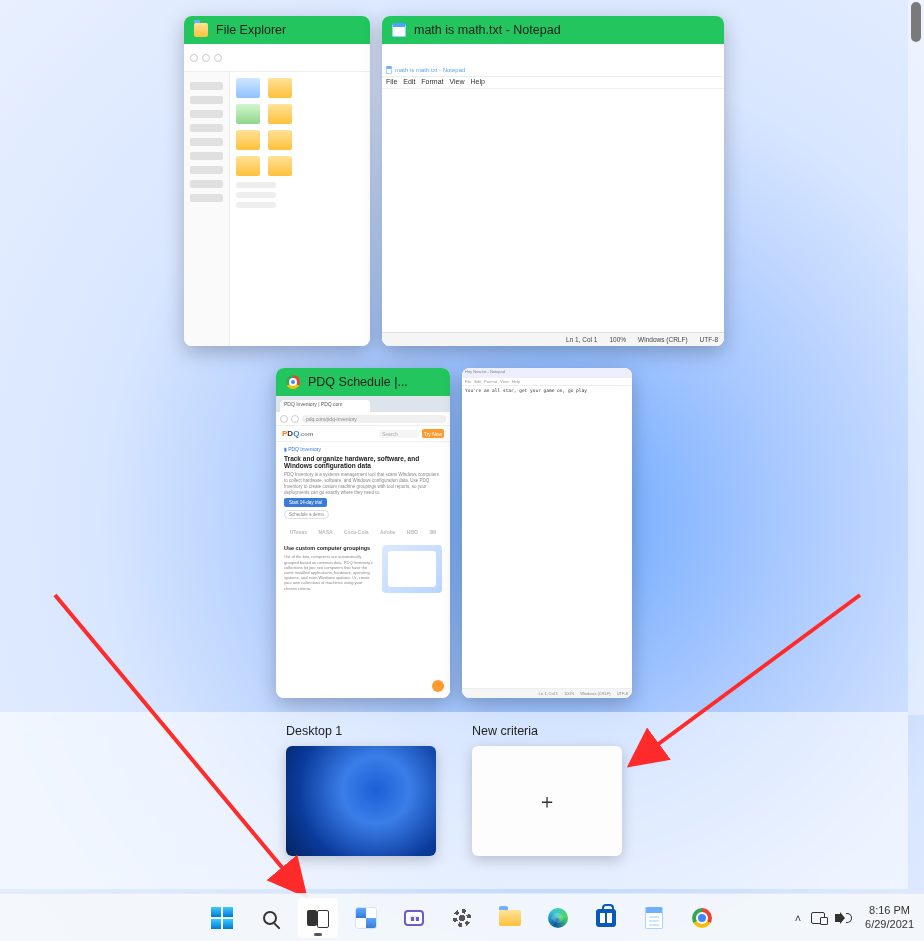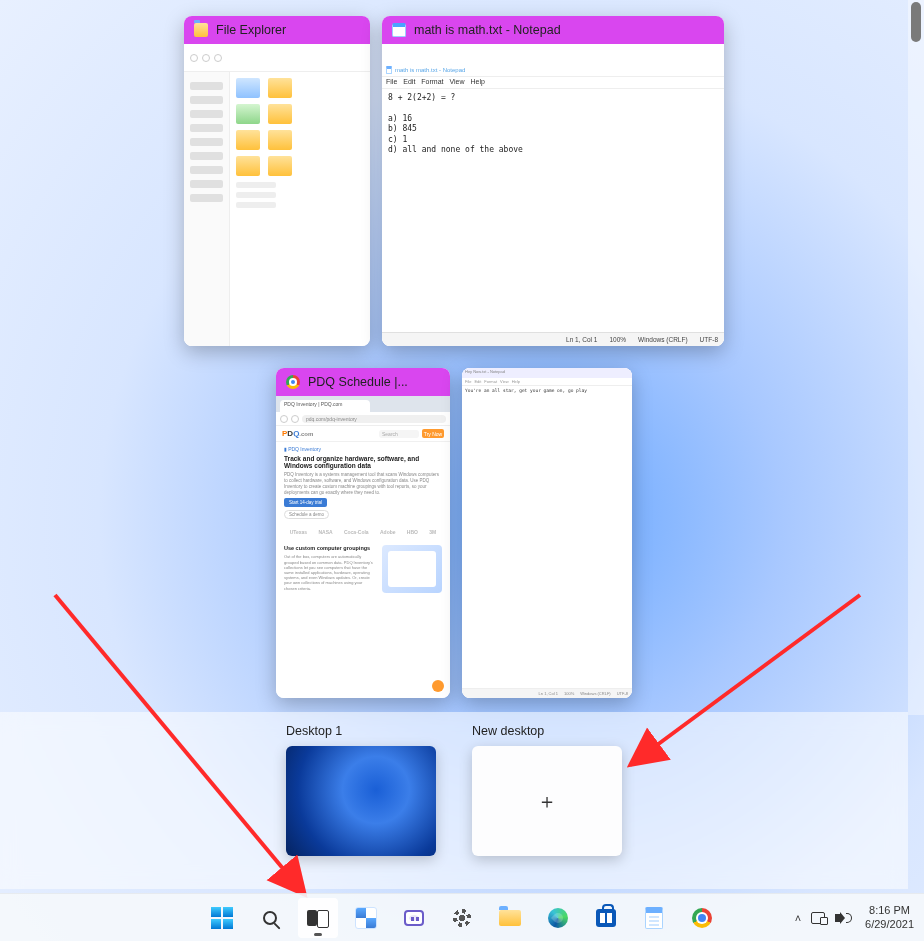--- a/index.html
+++ b/index.html
@@ -21,21 +21,21 @@
   .thumb {
     position: absolute;
     border-radius: 8px;
     box-shadow: 0 6px 20px rgba(0,0,0,0.25);
     background: #fff;
     overflow: hidden;
     display: flex; flex-direction: column;
   }
   .thumb-header {
     height: 28px; display: flex; align-items: center; gap: 8px;
-    padding: 12px 10px; background: #d946ef; font-size: 12.5px; color: #222;
+    padding: 12px 10px; background: #22c55e; font-size: 12.5px; color: #222;
     white-space: nowrap; overflow: hidden; text-overflow: ellipsis;
   }
   .thumb-body { flex: 1; background: #fff; position: relative; overflow: hidden; }
 
   
   .app-icon { width: 14px; height: 14px; display: inline-block; flex-shrink: 0; }
   .icon-folder { background: linear-gradient(#ffe29a,#ffc13b); border-radius: 2px; position: relative; }
   .icon-folder::before { content:""; position:absolute; top:-3px; left:0; width:6px; height:3px; background:#6db0ff; border-radius:1px 1px 0 0; }
   .icon-notepad { background: #fff; border: 1px solid #9ecfff; border-top: 4px solid #4aa3ff; border-radius: 2px; }
   .icon-chrome { border-radius:50%; background: conic-gradient(#ea4335 0 120deg,#fbbc05 120deg 240deg,#34a853 240deg 360deg); position:relative; }
@@ -236,26 +236,20 @@
           <span class="np-spiral"></span>
           <span>math is math.txt - Notepad</span>
         </div>
       <div class="np-menu">
         <span>File</span>
         <span>Edit</span>
         <span>Format</span>
         <span>View</span>
         <span>Help</span>
       </div>
-      <div class="np-text">8 + 2(2+2) = ?
-
-a) 16
-b) 845
-c) 1
-d) all and none of the above</div>
       <div class="np-status">
         <span>Ln 1, Col 1</span>
         <span>100%</span>
         <span>Windows (CRLF)</span>
         <span>UTF-8</span>
       </div>
     </div>
   </div>
 
   <div class="thumb" style="left:276px; top:368px; width:174px; height:330px;">
@@ -328,21 +322,21 @@
   </div>
 
 </div>
 
 <div class="desktop-strip">
   <div class="vd">
     <div class="vd-label">Desktop 1</div>
     <div class="vd-tile current"></div>
   </div>
   <div class="vd">
-    <div class="vd-label">New desktop</div>
+    <div class="vd-label">New criteria</div>
     <div class="vd-tile new">
       <span class="plus">＋</span>
     </div>
   </div>
 </div>
 
 <div class="arrow" style="left:55px; top:595px;">
   <svg width="280" height="320">
     <defs>
         <marker id="ah1" markerWidth="12" markerHeight="12" refX="9" refY="5" orient="auto">

